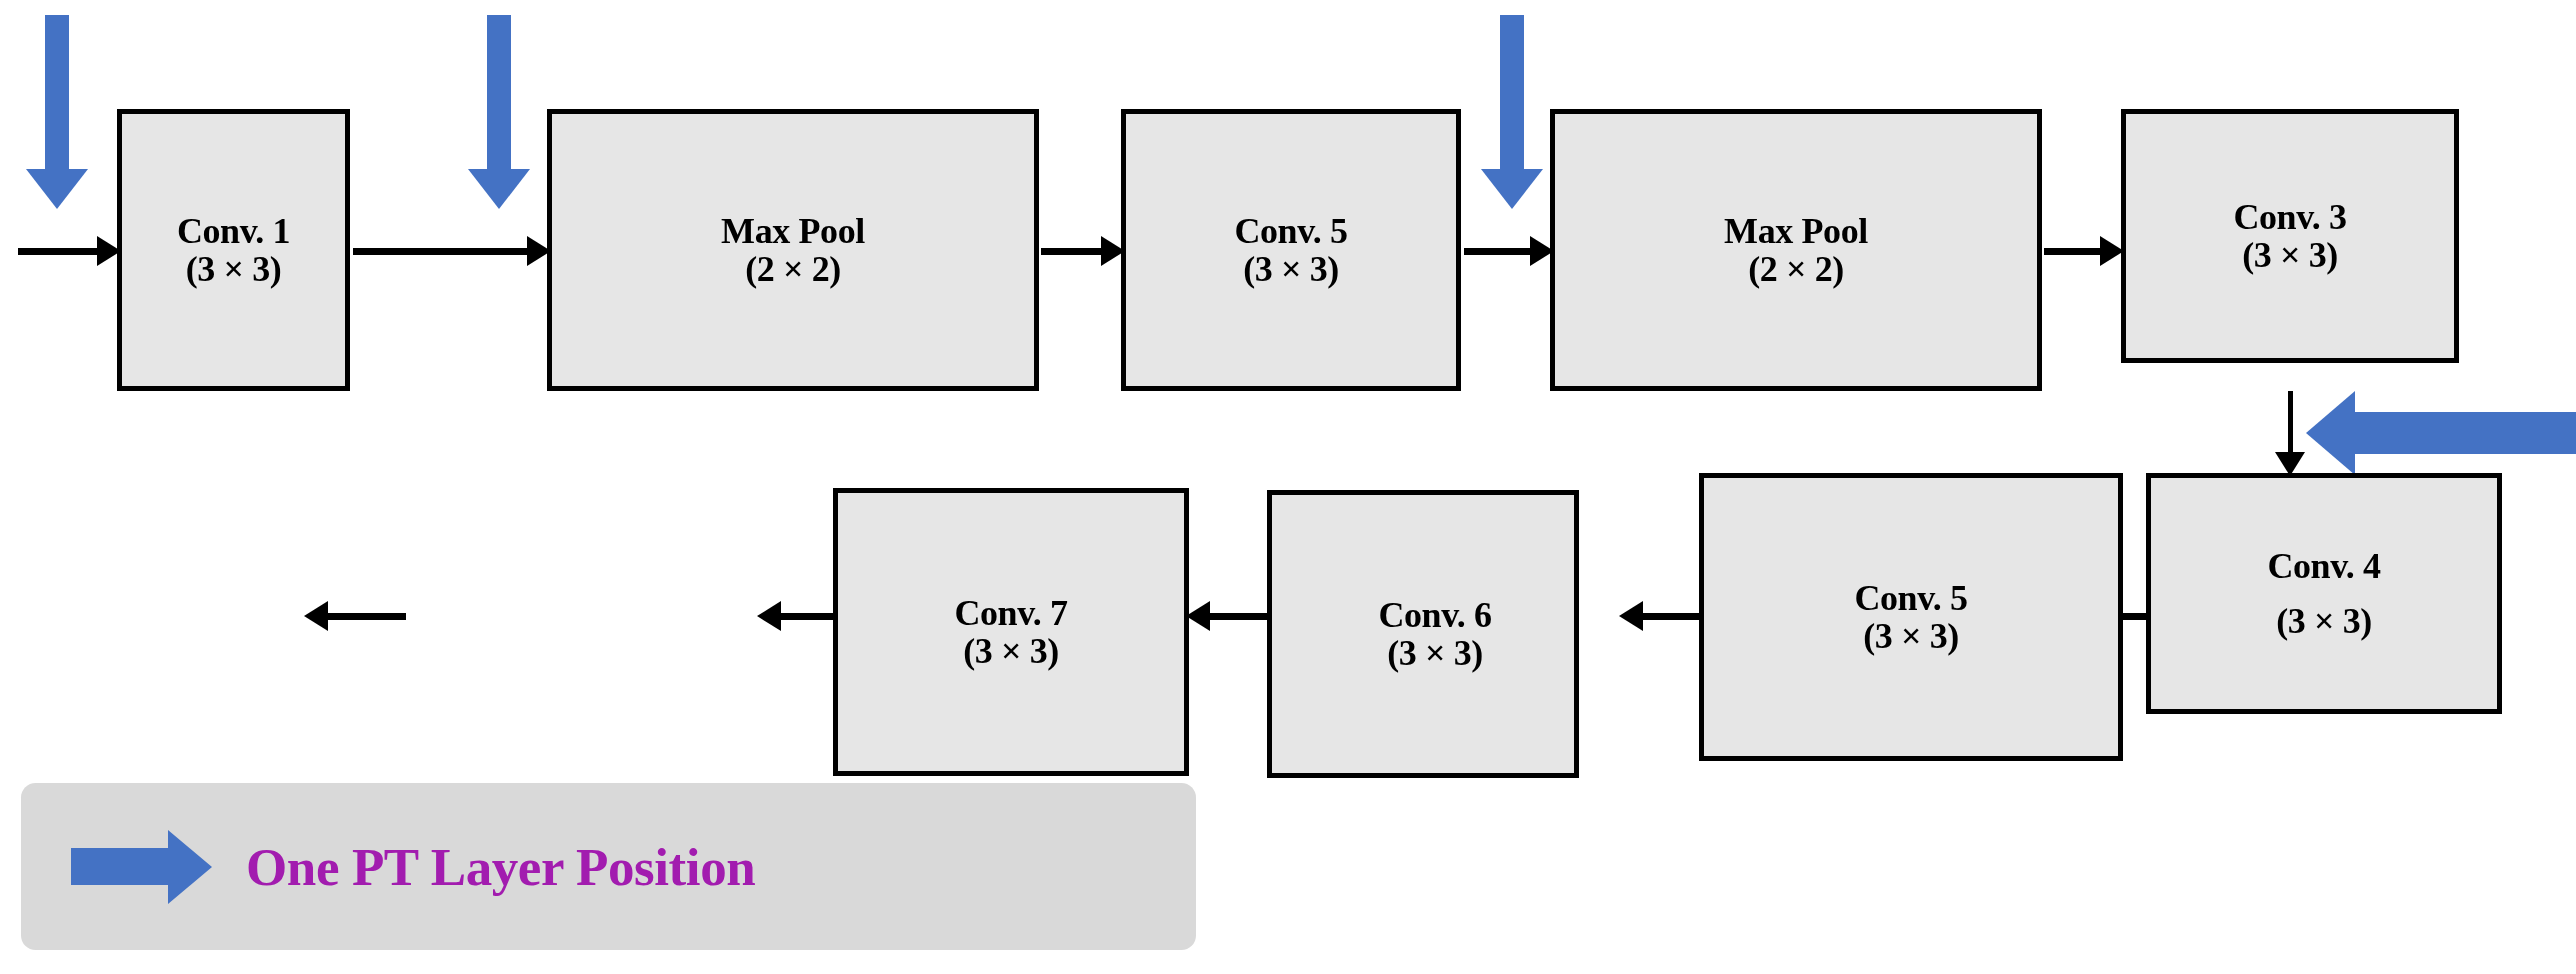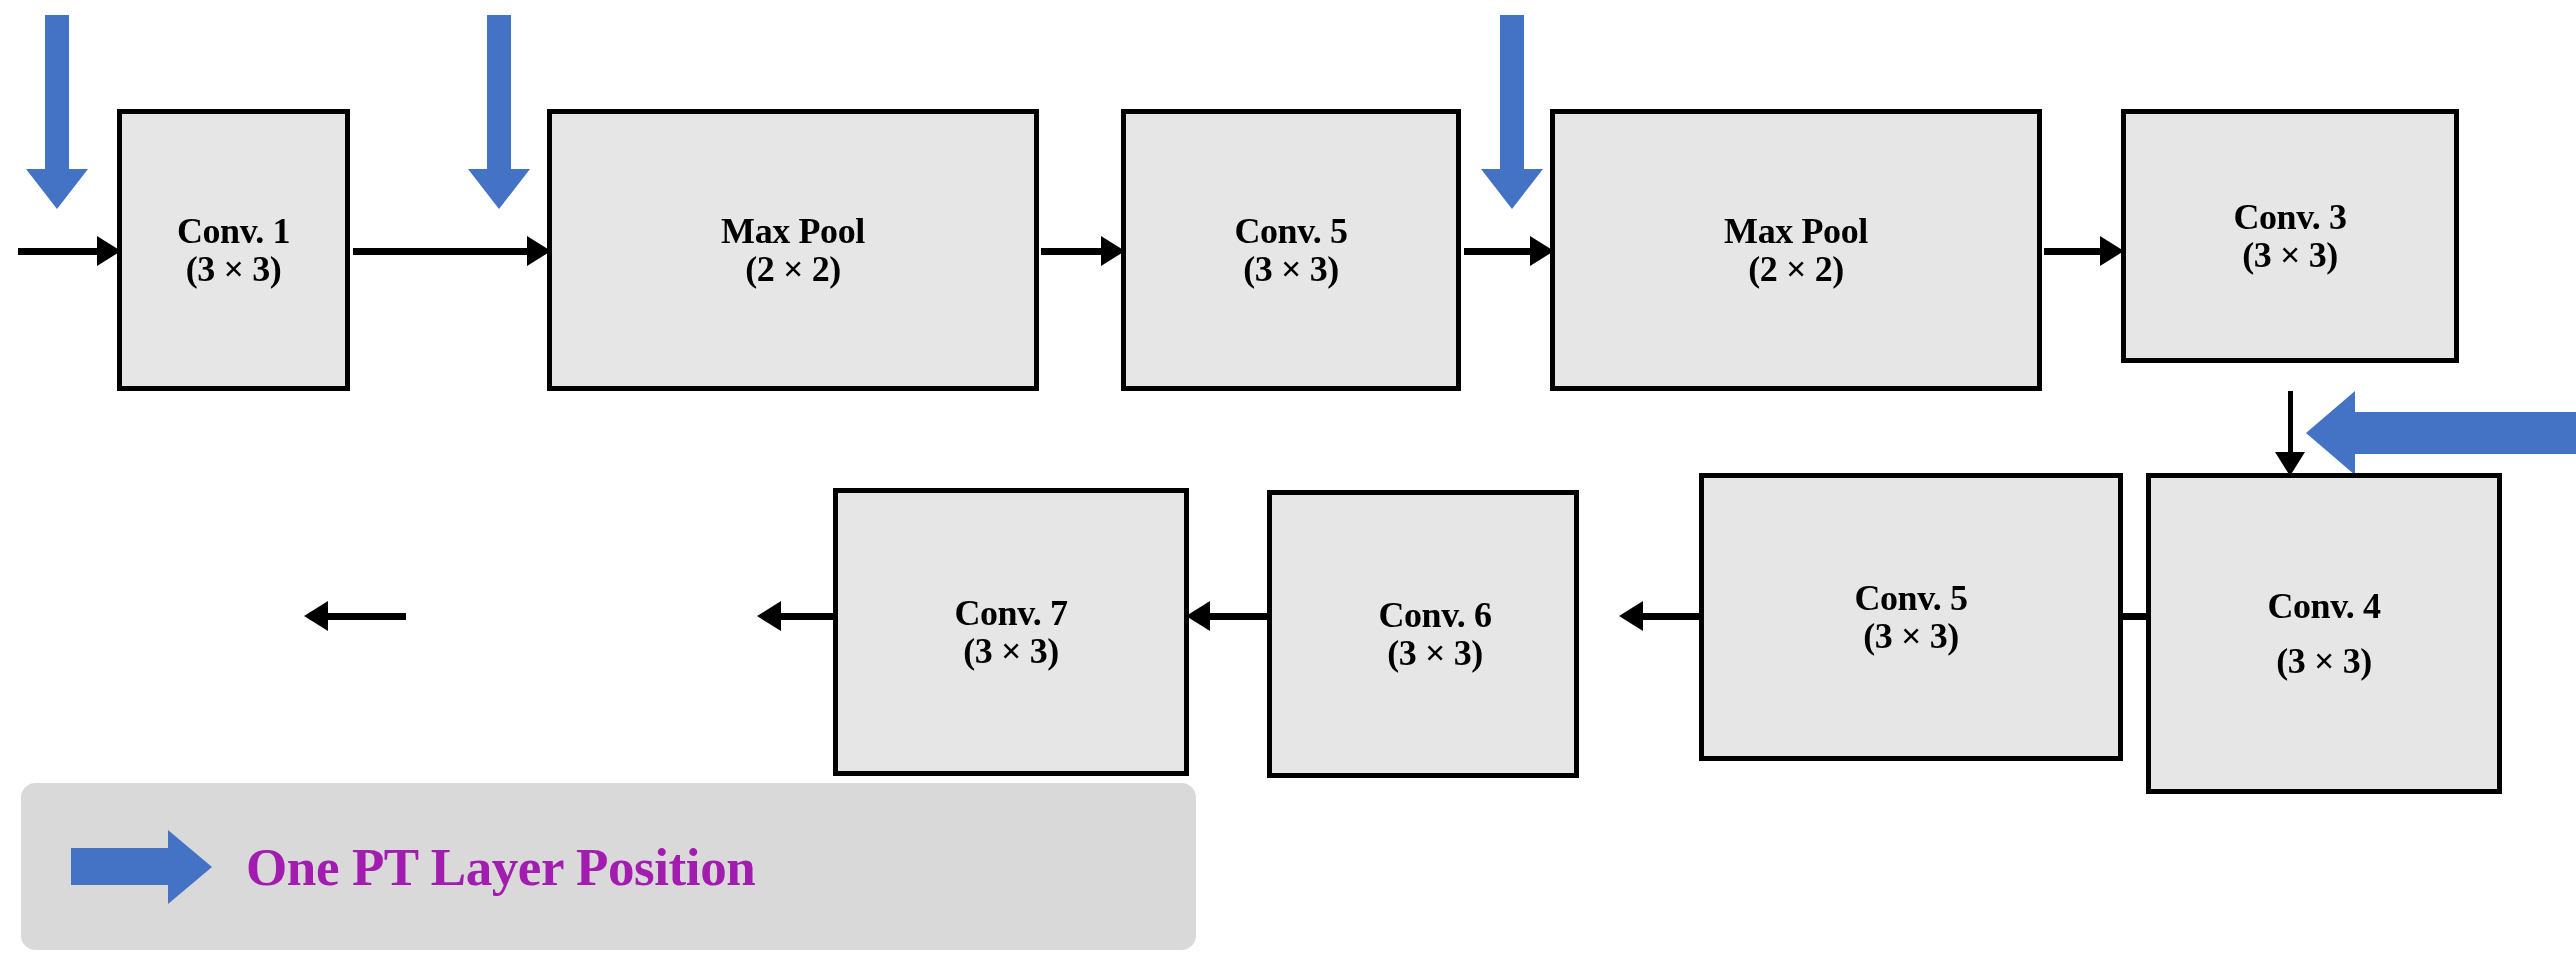--- a/index.html
+++ b/index.html
@@ -159,21 +159,21 @@
   <div class="node" style="left: 1267px; top: 490px; width: 312px; height: 288px; --fill: #E6E6E6; border-color: rgb(0, 0, 0); padding-left: 24px;">
     <span class="l1">Conv. 6</span>
     <span class="l2">(3 × 3)</span>
   </div>
 
   <div class="node" style="left: 1699px; top: 473px; width: 424px; height: 288px; --fill: #E6E6E6; border-color: rgb(0, 0, 0);">
     <span class="l1">Conv. 5</span>
     <span class="l2">(3 × 3)</span>
   </div>
 
-  <div class="node" style="left: 2146px; top: 473px; width: 356px; height: 321px; --fill: #E6E6E6; border-color: rgb(0, 0, 0); gap: 16px;">
+  <div class="node" style="left: 2146px; top: 473px; width: 356px; height: 241px; --fill: #E6E6E6; border-color: rgb(0, 0, 0); gap: 16px;">
     <span class="l1">Conv. 4</span>
     <span class="l2">(3 × 3)</span>
   </div>
 
   <div class="harrow left" style="left:2055px;top:616px;width:92px;">
     <div class="shaft" style="left:22px;width:70px;"></div>
       <div class="head"></div>
   </div>
 
   <div class="harrow left" style="left:1621px;top:616px;width:79px;">

